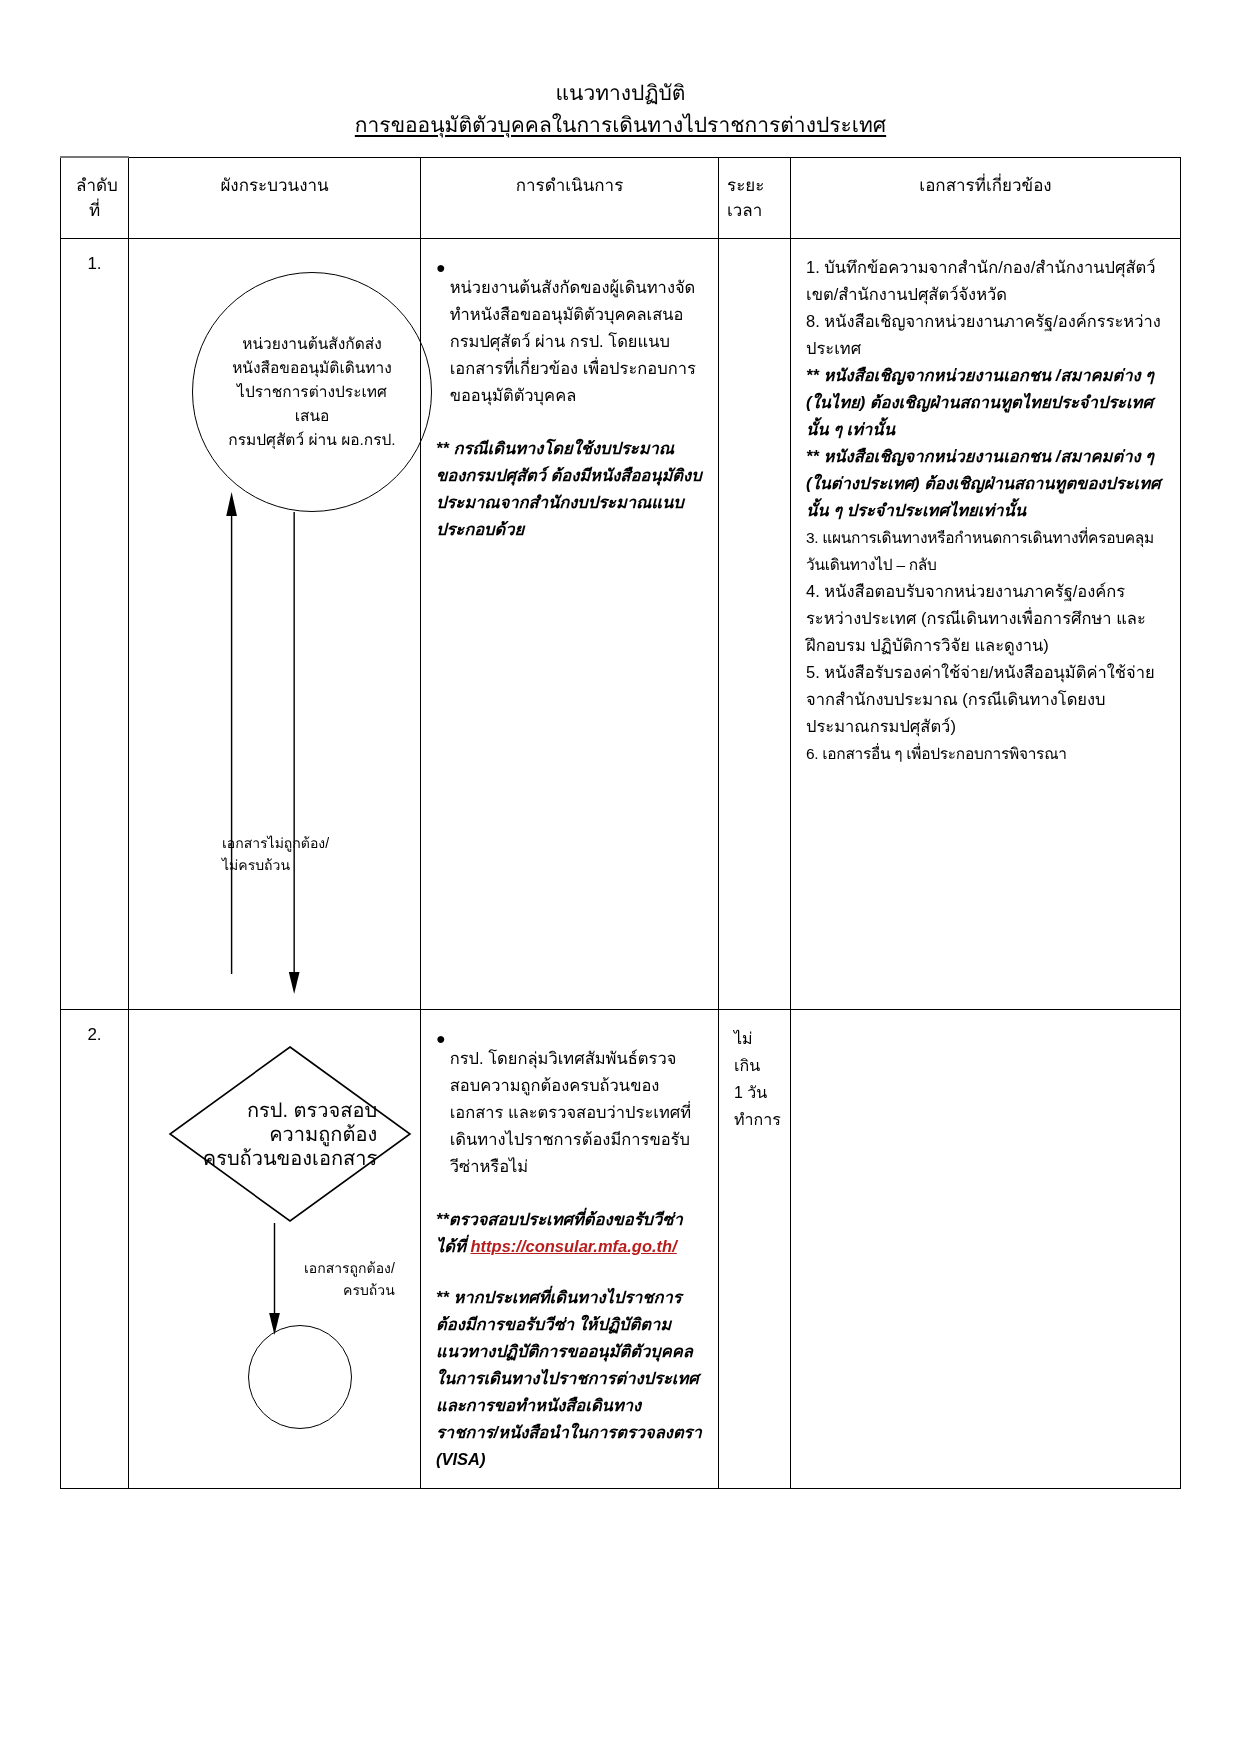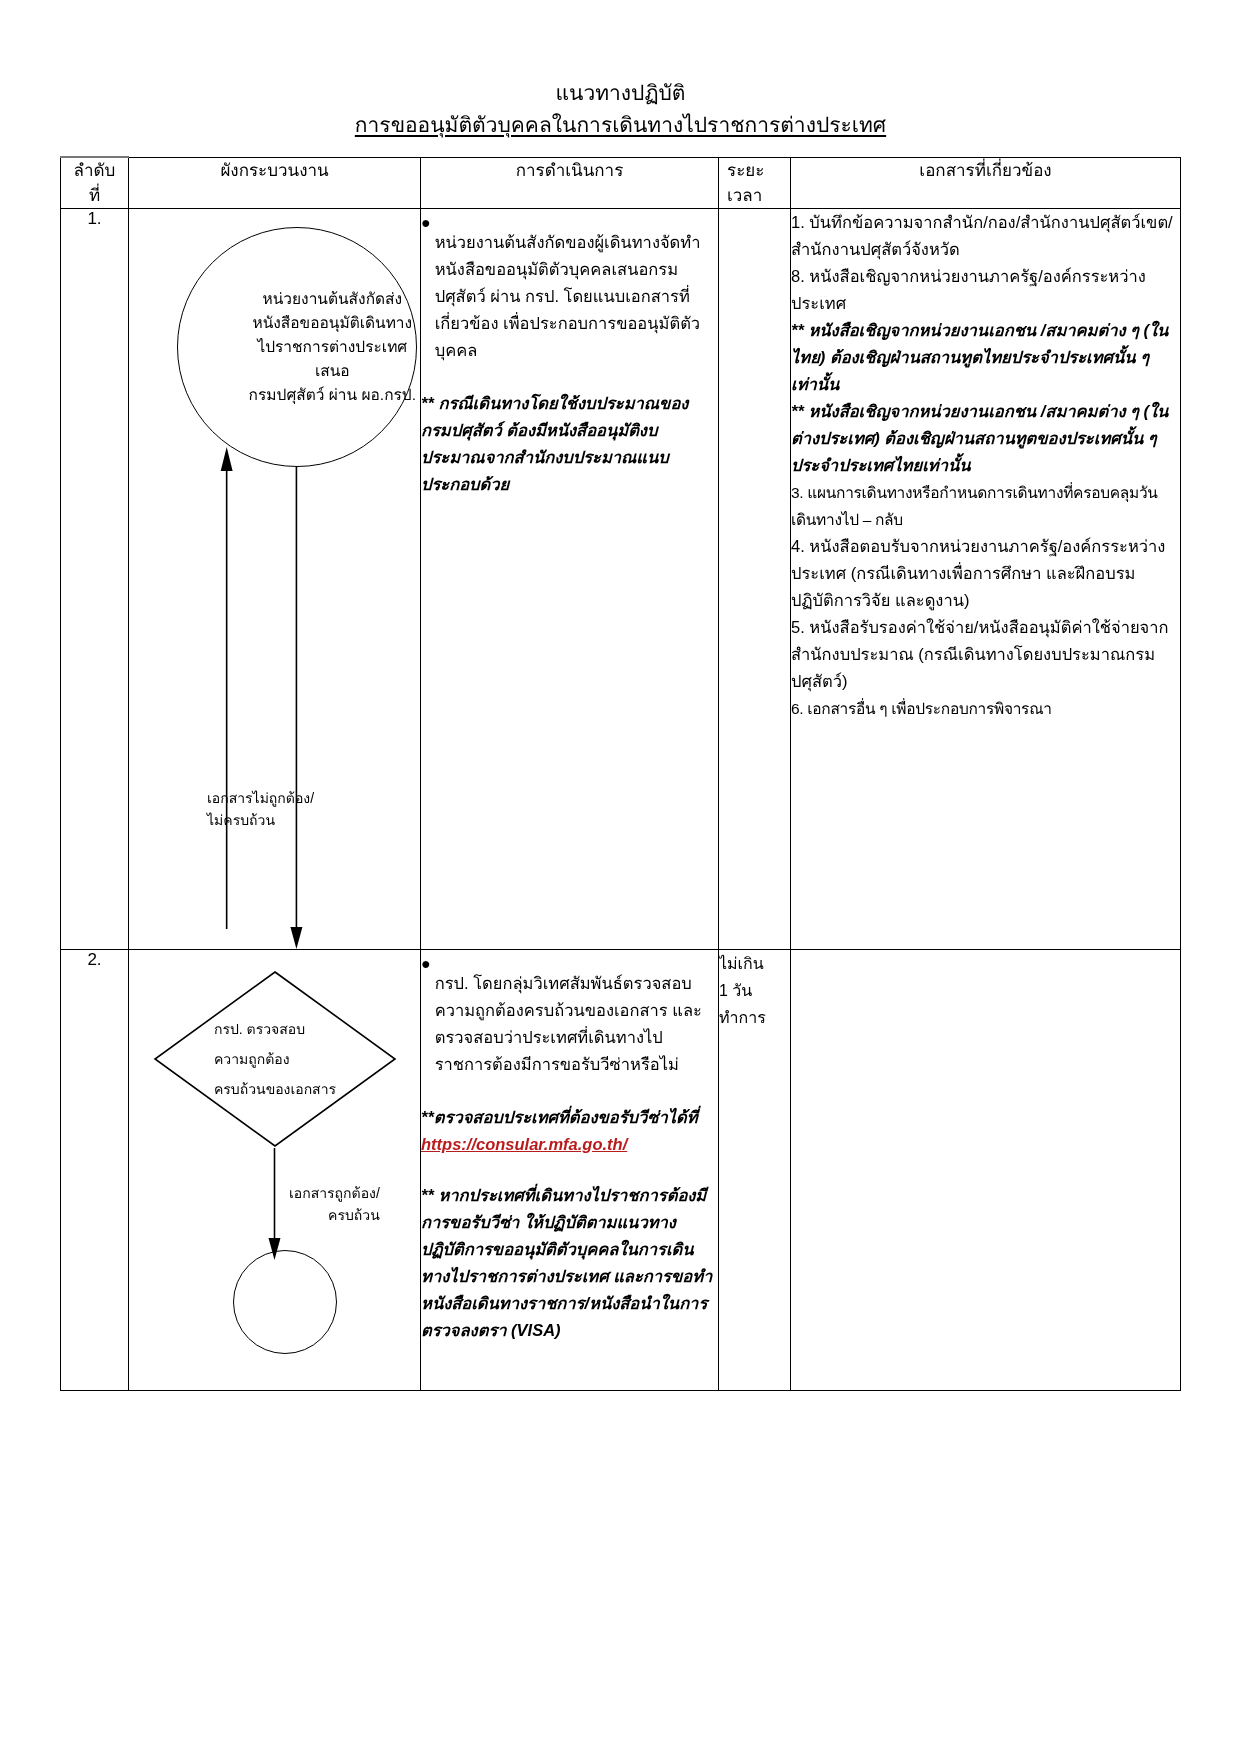--- a/index.html
+++ b/index.html
@@ -48,21 +48,21 @@
   
   table.flow {
     border-collapse: collapse;
     width: 1120px;
     table-layout: fixed;
     margin: 0 auto;
   }
   table.flow th, table.flow td {
     border: 1px solid #000;
     vertical-align: top;
-    padding: 0;
+    padding: 15px;
   }
   thead th {
     text-align: center;
     font-weight: 400;
     font-size: 17px;
     line-height: 25px;
     padding: 8px 4px 10px 4px;
     vertical-align: middle;
     border-bottom: 2px solid #555;
   }
@@ -104,21 +104,20 @@
     display: flex;
     align-items: center;
     justify-content: center;
     text-align: center;
   }
   .circle-start {
     left: 48px;
     top: 18px;
     width: 240px;
     height: 240px;
-    justify-content: flex-end;
   }
   .circle-start .shape-text {
     font-size: 15.5px;
     line-height: 24px;
     white-space: pre-line;
   }
 
   .shape-diamond {
     position: absolute;
     left: 24px;
@@ -129,23 +128,23 @@
   .shape-diamond .dia {
     position: absolute;
     inset: 0;
   }
   .shape-diamond .shape-text {
     position: absolute;
     inset: 0;
     display: flex;
     align-items: center;
     justify-content: center;
-    text-align: left;
-    font-size: 14px;
-    line-height: 30px;
+    text-align: right;
+    font-size: 20px;
+    line-height: 24px;
     white-space: pre-line;
   }
 
   .circle-end {
     left: 104px;
     top: 300px;
     width: 104px;
     height: 104px;
   }
 

